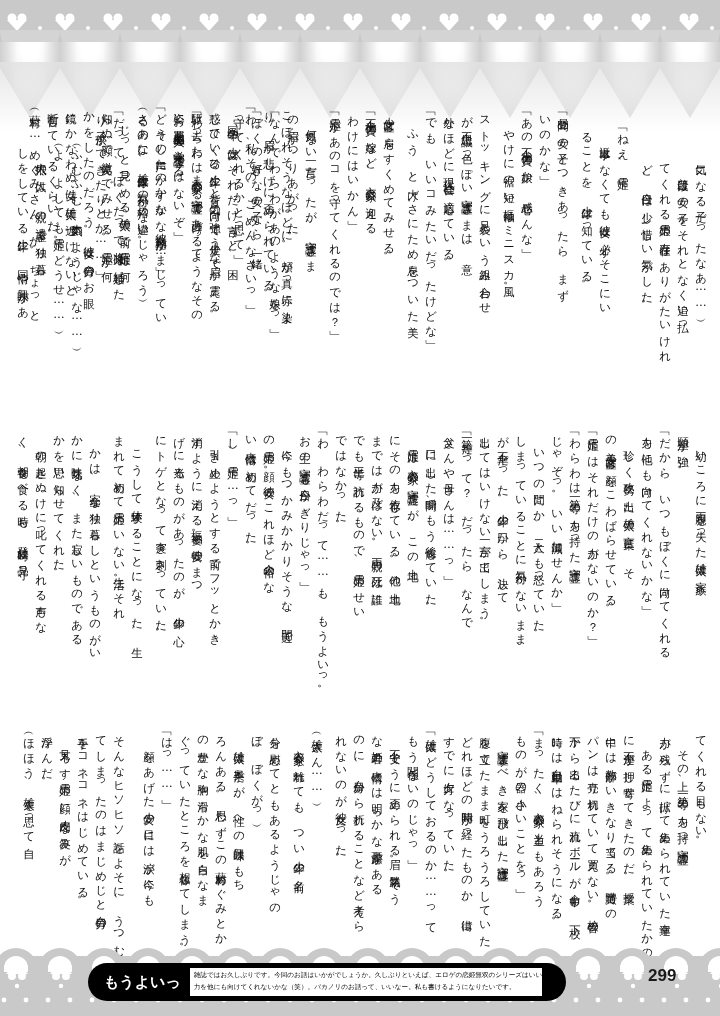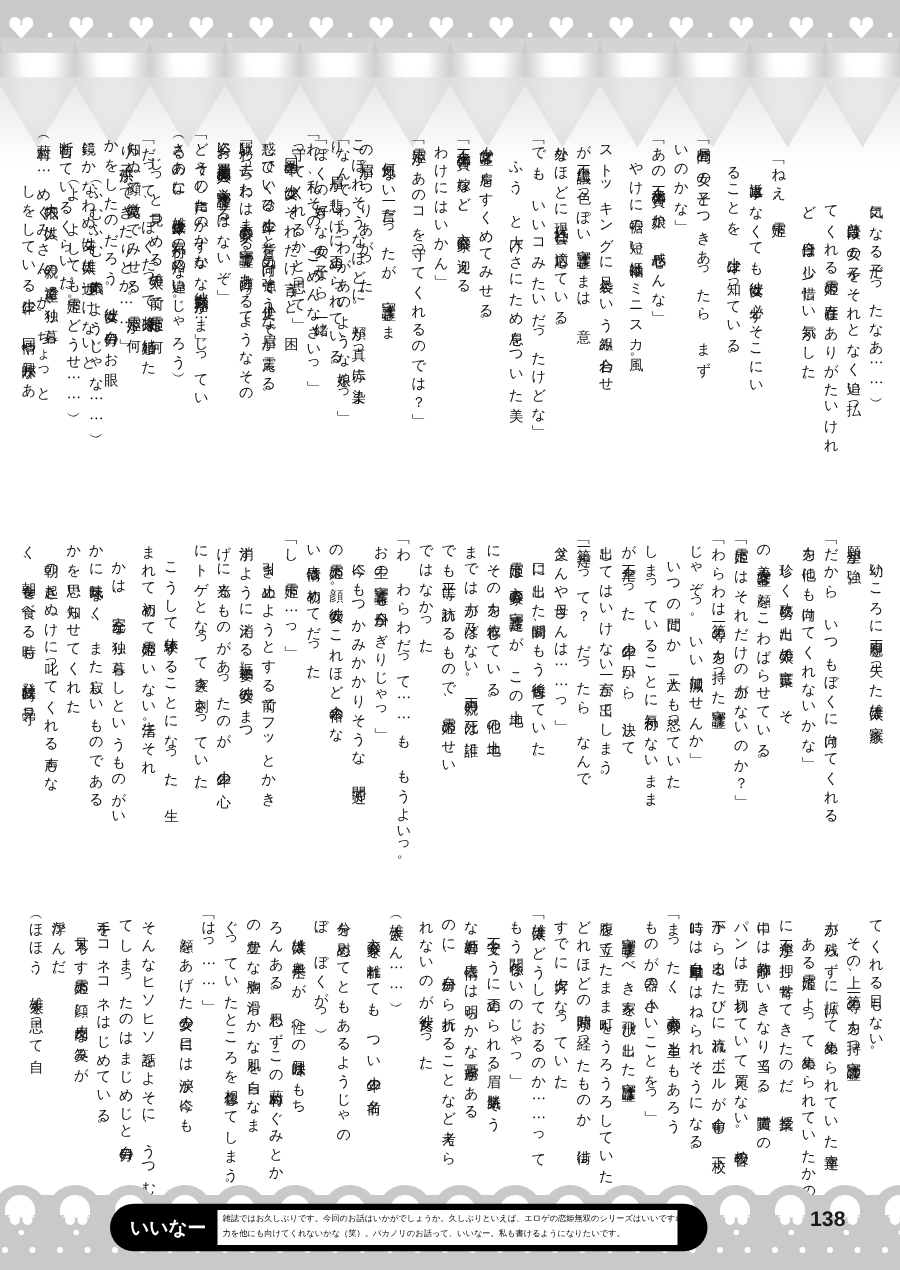--- a/index.html
+++ b/index.html
@@ -708,22 +708,22 @@
         <circle cx="488" cy="44" r="2.4"></circle>
       <circle cx="532" cy="44" r="2.4"></circle>
         <circle cx="576" cy="44" r="2.4"></circle>
         <circle cx="620" cy="44" r="2.4"></circle>
       <circle cx="664" cy="44" r="2.4"></circle>
         <circle cx="708" cy="44" r="2.4"></circle>
     </g>
   </svg>
 
   <div class="author-note">
-    <div class="author-note-label">いいなー</div>
+    <div class="author-note-label">もうよいっ</div>
     <div class="author-note-body">
       <div class="author-note-line">雑誌ではお久しぶりです。今回のお話はいかがでしょうか。久しぶりといえば、エロゲの恋姫無双のシリーズはいいですね。ツンデレばっ</div>
       <div class="author-note-line">力を他にも向けてくれないかな（笑）。バカノリのお話って、いいなー。私も書けるようになりたいです。</div>
     </div>
   </div>
 
-  <div class="page-number">138</div>
+  <div class="page-number">299</div>
 
 </div>
 
 </body></html>

